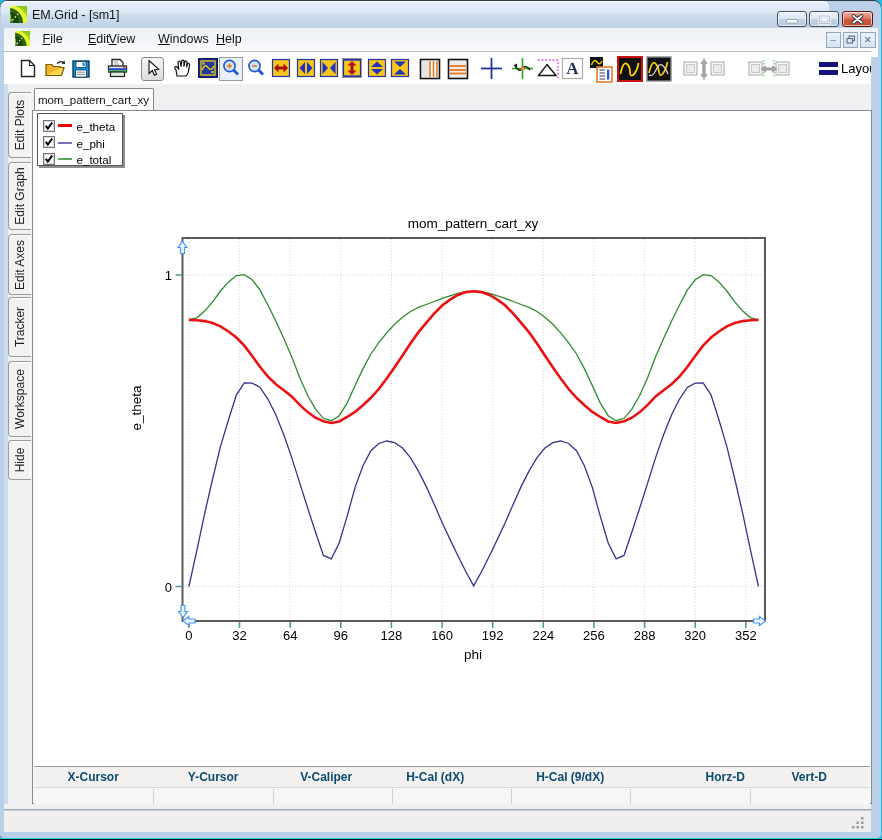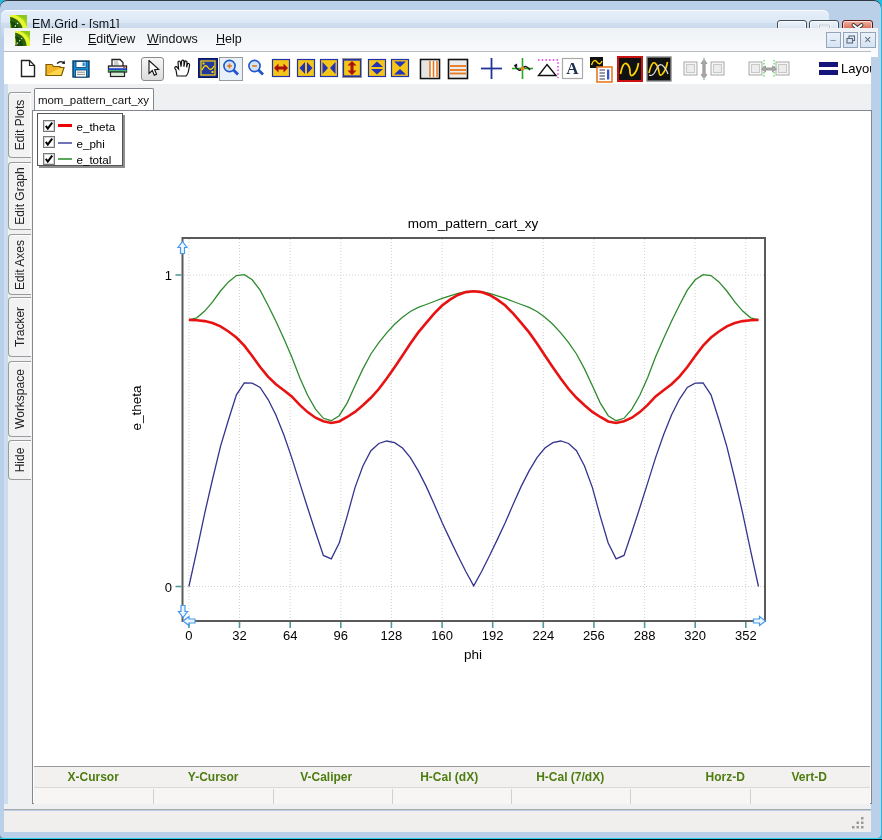--- a/index.html
+++ b/index.html
@@ -1,36 +1,36 @@
 <!DOCTYPE html>
 <html><head><meta charset="utf-8"><style>
 *{margin:0;padding:0;box-sizing:border-box}
 body{width:882px;height:840px;position:relative;overflow:hidden;background:#18c0e8;font-family:"Liberation Sans",sans-serif}
 #win{position:absolute;left:0;top:0;width:880.5px;height:839px;border-radius:7px 7px 4px 4px;background:#b9d0e8;box-shadow:0 1px 0 #303a44 inset,0 -1px 0 #6a7687 inset}
-#tbar{position:absolute;left:1px;top:10px;width:828px;height:27px;border-radius:6px 6px 0 0;background:linear-gradient(#e7effa 0%,#dce8f6 45%,#cfdeef 50%,#bfd2e7 100%);box-shadow:0 1px 0 rgba(255,255,255,.85) inset}
+#tbar{position:absolute;left:1px;top:1px;width:828px;height:27px;border-radius:6px 6px 0 0;background:linear-gradient(#e7effa 0%,#dce8f6 45%,#cfdeef 50%,#bfd2e7 100%);box-shadow:0 1px 0 rgba(255,255,255,.85) inset}
 #tbar .ttl{position:absolute;left:31px;top:7px;font-size:12.5px;color:#111}
 .wbtn{position:absolute;top:9.5px;height:16px;border-radius:3px;border:1px solid #46505a;background:linear-gradient(#eef4fb 0%,#d9e5f2 48%,#c0d2e6 52%,#b4c9e0 100%);box-shadow:0 0 0 1px rgba(255,255,255,.6) inset}
 #wmin{left:776px;width:30px} #wmax{left:807.5px;width:30px}
 #wcls{left:841px;width:31px;background:linear-gradient(#f0b0a0 0%,#dd7d66 45%,#cf5a3d 52%,#c04f35 100%);border-color:#5c1510}
 #menubar{position:absolute;left:4px;top:28px;width:874px;height:29px;background:linear-gradient(#eef1f5,#fbfcfe)}
 .mi{position:absolute;top:4px;font-size:12.5px;color:#111}
 .mbtn{position:absolute;top:3.5px;width:15.5px;height:16px;background:linear-gradient(#eaf1fa,#d6e3f2);border:1px solid #93a5ba;color:#5b6b7d;font-size:9.5px;text-align:center;line-height:14px}
 #toolbar{position:absolute;left:4px;top:50.5px;width:867px;height:33.5px;background:#fff;border-top:1px solid #b8bcc2;overflow:hidden}
 #rail{position:absolute;left:4px;top:84px;width:27.5px;height:724px;background:#eff0f1;border-left:4px solid #cdddf0}
 .vtab{position:absolute;left:3.5px;width:23px;background:#f2f2f2;border:1px solid #9a9a9a;border-right:none;border-radius:4px 0 0 4px;box-shadow:-1px 1px 0 rgba(255,255,255,.9) inset}
 .vtab span{position:absolute;left:50%;top:50%;transform:translate(-50%,-50%) rotate(-90deg);font-size:12px;color:#222;white-space:nowrap}
 #tabrow{position:absolute;left:31.5px;top:84px;width:839.5px;height:26px;background:#eff0f1}
 #content{position:absolute;left:31.5px;top:109.5px;width:840px;height:694px;background:#fff;border:1px solid #828790}
 #tab1{position:absolute;left:33.5px;top:87.5px;width:120px;height:22.5px;background:#fff;border:1px solid #828790;border-bottom:none;border-radius:2px 2px 0 0;font-size:11.5px;color:#111;text-align:center;line-height:22px;z-index:5}
 #legend{position:absolute;left:37px;top:113px;width:86px;height:52.5px;background:#fff;border:1px solid #555;box-shadow:2px 2px 0 #8e8e8e;z-index:6}
 .lrow{position:absolute;left:4.5px;height:13px}
 .lln{position:absolute;left:15.5px;top:4.8px;width:14px;height:3.2px}
 .llb{position:absolute;left:34px;top:0.5px;font-size:11.6px;color:#000}
 #btable{position:absolute;left:33.5px;top:765.5px;width:836px;height:37px;background:#f2f1f0;border-top:1px solid #9a9a9a}
-.th{position:absolute;top:3px;width:119.3px;text-align:center;font-size:12px;font-weight:bold;color:#4d7c0f}
+.th{position:absolute;top:3px;width:119.3px;text-align:center;font-size:12px;font-weight:bold;color:#0c4a6e}
 #brow{position:absolute;left:0;top:20.5px;width:836px;height:16.5px;background:#f7f6f5;border-top:1px solid #d8d8d8}
 .tsep{position:absolute;top:1px;width:1px;height:15px;background:#d0d0d0}
 #sgap{position:absolute;left:4px;top:803.5px;width:867px;height:6px;background:#eff0f1;border-bottom:1px solid #a8a8a8}
 #sbar{position:absolute;left:4px;top:810.5px;width:867px;height:21px;background:#f0efee}
 #grip{position:absolute;right:6px;bottom:3px;width:13px;height:13px}
 #bbot{position:absolute;left:0;top:838px;width:882px;height:1.3px;background:#2ad2ee}
 #bblk{position:absolute;left:0;top:839.2px;width:882px;height:0.8px;background:#101010}
 </style></head><body>
 <div id="win"></div>
 <div id="tbar">
@@ -65,21 +65,21 @@
       <path d="M0,0 L5,0 A20,20 0 0 1 17,12 L17,17 L13,17 A16,16 0 0 0 0,4 Z" fill="#e8f830"></path>
       <path d="M0,2 A15,15 0 0 1 13,17 L2,17 Z" fill="#2e6410"></path>
       <path d="M0,6 A10,10 0 0 1 9,17 L3,17 Z" fill="#174808"></path>
       <path d="M0,17 L8,8" stroke="#eef8e8" stroke-width="1.2" stroke-dasharray="1.6 2"></path>
       <path d="M0,15 L3,17 Z" fill="#444"></path>
       <rect x="0" y="15.5" width="3" height="1.5" fill="#555"></rect>
     </svg>
  <div class="mi" style="left:38.5px"><u>F</u>ile</div>
  <div class="mi" style="left:84px"><u>E</u>dit</div>
  <div class="mi" style="left:104.5px"><u>V</u>iew</div>
- <div class="mi" style="left:143px"><u>W</u>indows</div>
+ <div class="mi" style="left:154px"><u>W</u>indows</div>
  <div class="mi" style="left:212px"><u>H</u>elp</div>
  <div class="mbtn" style="left:821.5px">–</div>
  <div class="mbtn" style="left:838.5px"><svg width="13" height="13">
         <rect x="5" y="3" width="5.5" height="4.5" fill="none" stroke="#5b6b7d" stroke-width="1.1"></rect>
         <rect x="3" y="5.5" width="5.5" height="4.5" fill="#dce7f4" stroke="#5b6b7d" stroke-width="1.1"></rect>
       </svg></div>
  <div class="mbtn" style="left:856px">✕</div>
 </div>
 <div id="toolbar">
     <div style="position:absolute;left:-4px;top:0;width:882px;height:34px">
@@ -355,22 +355,22 @@
         <path d="M2.8,5.8 L4.8,8.6 L9.2,2.6" fill="none" stroke="#000" stroke-width="2"></path>
       </svg>
       <div class="lln" style="background:#5aa85a;height:2.4px;top:5.5px"></div>
       <div class="llb">e_total</div>
     </div>
 </div>
 <div id="btable">
     <div class="th" style="left:0px">X-Cursor</div>
     <div class="th" style="left:120px">Y-Cursor</div>
     <div class="th" style="left:233px">V-Caliper</div>
-    <div class="th" style="left:356px">H-Cal (dX)</div>
-    <div class="th" style="left:477px">H-Cal (7/dX)</div>
+    <div class="th" style="left:342px">H-Cal (dX)</div>
+    <div class="th" style="left:477px">H-Cal (9/dX)</div>
     <div class="th" style="left:632px">Horz-D</div>
     <div class="th" style="left:716px">Vert-D</div>
     <div id="brow">
       <div class="tsep" style="left:119px"></div>
       <div class="tsep" style="left:239px"></div>
       <div class="tsep" style="left:358px"></div>
       <div class="tsep" style="left:477px"></div>
       <div class="tsep" style="left:596px"></div>
       <div class="tsep" style="left:716px"></div>
     </div>

